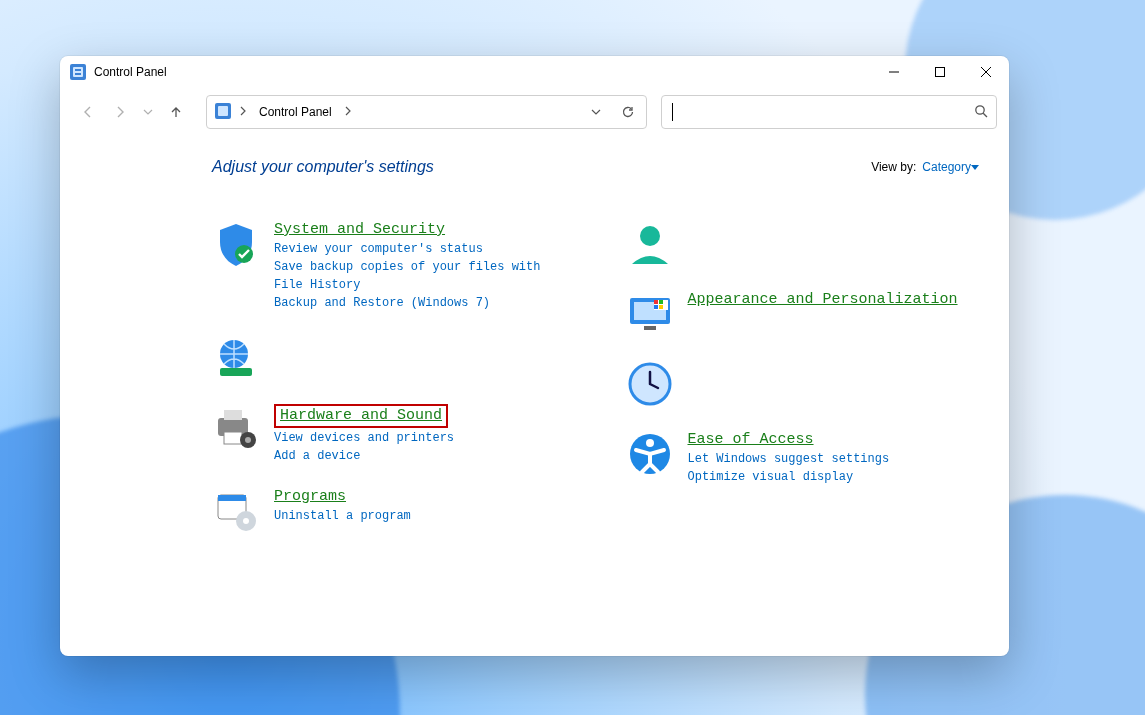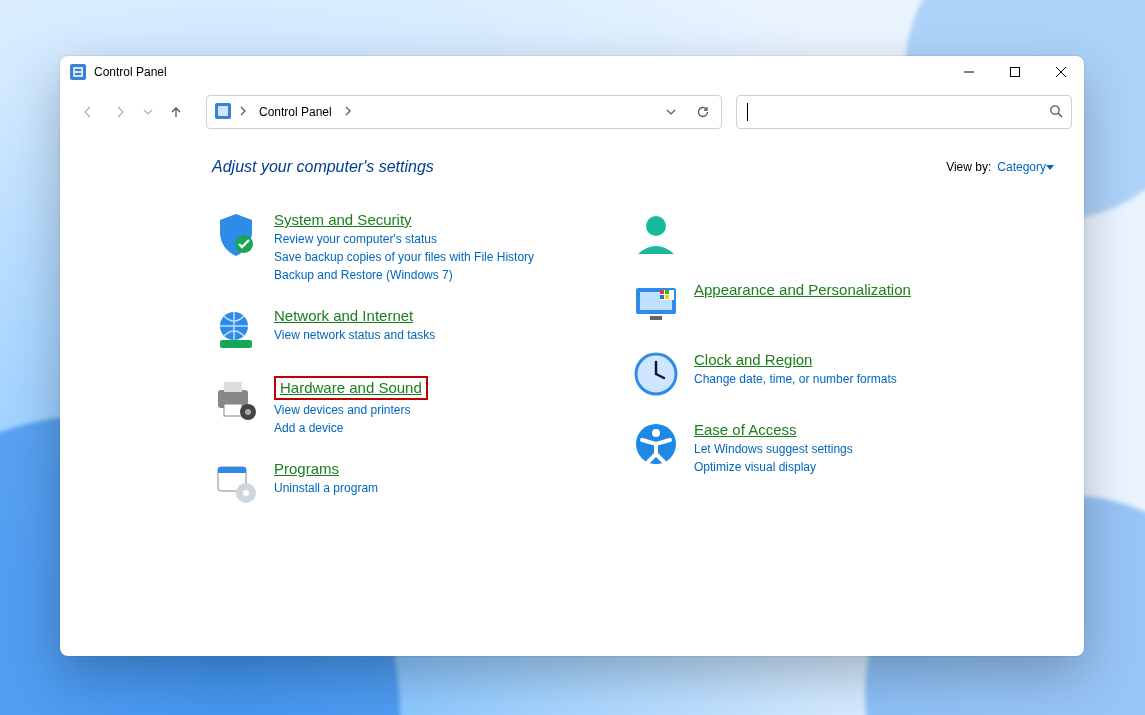--- a/index.html
+++ b/index.html
@@ -11,21 +11,21 @@
     position: relative;
   }
   
   .bgblob { position:absolute; border-radius:50%; background:rgba(50,140,240,.35); filter:blur(2px); }
   .bgblob.b1{ width:600px; height:600px; left:-200px; bottom:-300px; background:rgba(30,120,230,.55);}
   .bgblob.b2{ width:300px; height:300px; right:-60px; top:-80px; background:rgba(60,150,240,.35);}
   .bgblob.b3{ width:400px; height:400px; right:-120px; bottom:-180px; background:rgba(50,140,235,.45);}
 
   
   .window {
-    position:absolute; left:60px; top:56px; width:1024px; height:600px;
+    position:absolute; left:60px; top:56px; width:949px; height:600px;
     background:#ffffff; border-radius:8px;
     box-shadow: 0 18px 50px rgba(0,0,0,.25), 0 0 0 1px rgba(0,0,0,.05);
     display:flex; flex-direction:column; overflow:hidden;
   }
   
   .titlebar { height:32px; display:flex; align-items:center; padding:0 0 0 10px; }
   .titlebar .app-icon { width:16px; height:16px; margin-right:8px; }
   .titlebar .title { font-size:12px; color:#000; }
   .titlebar .spacer { flex:1; }
   .winbtn { width:46px; height:32px; display:flex; align-items:center; justify-content:center; color:#000; }
@@ -54,21 +54,21 @@
 
   
   .content { flex:1; padding: 22px 30px 10px 152px; position:relative; }
   .heading-row { display:flex; align-items:center; }
   .heading { color:#003e92; font-size:16px; font-weight:400;font-style:italic; }
   .heading-row .flex { flex:1; }
   .viewby { font-size:12px; color:#000; margin-right:6px;text-align:center; }
   .viewval { color:#0067c0; font-size:12px; display:inline-flex; align-items:center; gap:0; }
   .viewval .tri { width:0; height:0; border-left:4px solid transparent; border-right:4px solid transparent; border-top:5px solid #0067c0;}
 
-  .columns { display:flex; margin-top:34px; gap:60px; }
+  .columns { display:flex; margin-top:44px; gap:60px;font-family:Liberation Mono, monospace; }
   .col { width:360px; }
   .cat { display:flex; margin-bottom:22px; }
   .cat .icon { width:48px; height:48px; flex:0 0 48px; margin-right:14px; position:relative; }
   .cat .body { padding-top:0; }
   .cat-title { color:#1a7f1a; font-size:15px; line-height:20px; display:inline-block; }
   .cat-title.boxed { border:2px solid #c00000; padding:0 4px; margin-bottom:1px; }
   .sublink { display:block; color:#0067c0; font-size:12px; line-height:18px; text-decoration:none; }
   .sublink.shield::before {
     content:""; display:inline-block; width:12px; height:12px; margin-right:4px; vertical-align:-2px;
     background: conic-gradient(#ffcc00 0 25%, #e81123 0 50%, #0067c0 0 75%, #107c10 0 100%);
@@ -208,24 +208,20 @@
         </div>
 
         <div class="cat">
           <div class="icon">
             <svg viewBox="0 0 48 48">
                 <circle cx="22" cy="20" r="14" fill="#2e8be8"></circle>
                 <path d="M8 20 H36 M22 6 V34 M12 10 Q22 20 32 10 M12 30 Q22 20 32 30" stroke="#bfe0ff" stroke-width="1.5" fill="none"></path>
                 <rect x="8" y="34" width="32" height="8" rx="2" fill="#18a558"></rect>
               </svg>
           </div>
-          <div class="body">
-            <a class="cat-title" href="#">Network and Internet</a><br>
-            <a class="sublink" href="#">View network status and tasks</a>
-          </div>
         </div>
 
         <div class="cat">
           <div class="icon">
             <svg viewBox="0 0 48 48">
                 <rect x="6" y="14" width="30" height="18" rx="3" fill="#888"></rect>
                 <rect x="12" y="6" width="18" height="10" fill="#ddd"></rect>
                 <rect x="12" y="28" width="18" height="12" fill="#fff" stroke="#888"></rect>
                 <circle cx="36" cy="36" r="8" fill="#444"></circle>
                 <circle cx="36" cy="36" r="3" fill="#aaa"></circle>
@@ -285,24 +281,20 @@
         </div>
 
         <div class="cat">
           <div class="icon">
             <svg viewBox="0 0 48 48">
                 <circle cx="24" cy="24" r="20" fill="#cfe6ff"></circle>
                 <circle cx="24" cy="24" r="20" fill="none" stroke="#2e8be8" stroke-width="3"></circle>
                 <path d="M24 24 L24 12 M24 24 L32 28" stroke="#114" stroke-width="2.5" stroke-linecap="round"></path>
               </svg>
           </div>
-          <div class="body">
-            <a class="cat-title" href="#">Clock and Region</a><br>
-            <a class="sublink" href="#">Change date, time, or number formats</a>
-          </div>
         </div>
 
         <div class="cat">
           <div class="icon">
             <svg viewBox="0 0 48 48">
                 <circle cx="24" cy="24" r="20" fill="#1e88e5"></circle>
                 <circle cx="24" cy="13" r="4" fill="#fff"></circle>
                 <path d="M10 20 L24 24 L38 20 M24 24 V34 M24 34 L16 42 M24 34 L32 42" stroke="#fff" stroke-width="4" stroke-linecap="round" fill="none"></path>
               </svg>
           </div>

